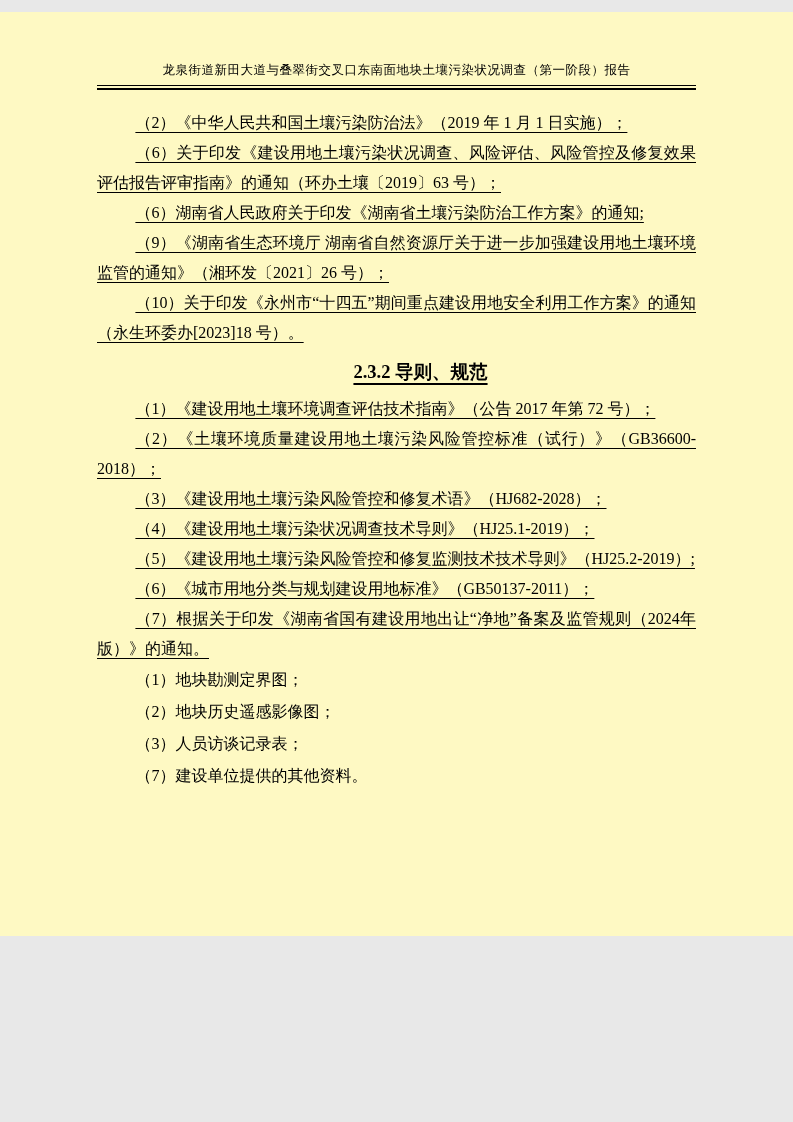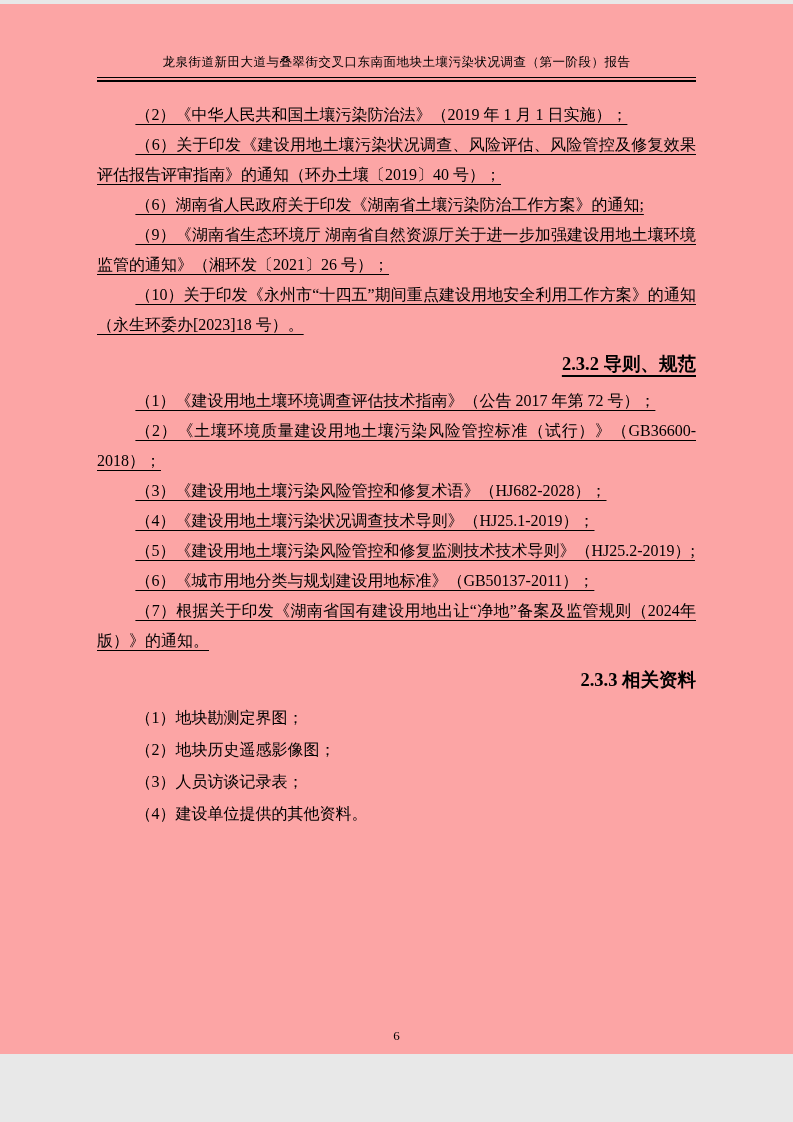--- a/index.html
+++ b/index.html
@@ -1,20 +1,20 @@
 <!DOCTYPE html>
 <html lang="zh"><head>
 <meta charset="utf-8">
 <style>
   html,body { margin:0; padding:0; background:#e8e8e8; }
   .page {
     position:relative;
-    width:793px; height:1050px;
-    margin:4px auto;
-    background:#fca5a5;
+    width:793px; height:924px;
+    margin:12px auto;
+    background:#fef9c3;
     color:#000000;
     box-sizing:border-box;
     padding:50px 97px 0 97px;
     font-family:"Liberation Serif","DejaVu Serif",serif;
     overflow:hidden;
   }
   
   .hdr-title{
     text-align:center;
     font-size:12.5px;
@@ -43,21 +43,21 @@
     text-decoration:underline;
     text-decoration-thickness:1px;
     text-underline-offset:4px;
   }
   h3.sec{
     font-size:18.5px;
     font-weight:bold;
     line-height:36px;
     margin:6px 0 4px 0;
     text-indent:48px;
-    text-align:right;
+    text-align:center;
   }
   h3.sec.u2{
     text-decoration:underline;
     text-decoration-thickness:1.5px;
     text-underline-offset:5px;
   }
   .mats p.para{ line-height:32px; }
   .page-num{
     position:absolute;
     left:0; right:0;
@@ -74,44 +74,43 @@
 
   <div>
     <div class="hdr-title">龙泉街道新田大道与叠翠街交叉口东南面地块土壤污染状况调查（第一阶段）报告</div>
     <div class="hdr-rule"></div>
   </div>
 
   <div class="content">
 
     <div>
       <p class="para u">（2）《中华人民共和国土壤污染防治法》（2019 年 1 月 1 日实施）；</p>
-      <p class="para u">（6）关于印发《建设用地土壤污染状况调查、风险评估、风险管控及修复效果评估报告评审指南》的通知（环办土壤〔2019〕40 号）；</p>
+      <p class="para u">（6）关于印发《建设用地土壤污染状况调查、风险评估、风险管控及修复效果评估报告评审指南》的通知（环办土壤〔2019〕63 号）；</p>
       <p class="para u">（6）湖南省人民政府关于印发《湖南省土壤污染防治工作方案》的通知;</p>
       <p class="para u">（9）《湖南省生态环境厅 湖南省自然资源厅关于进一步加强建设用地土壤环境监管的通知》（湘环发〔2021〕26 号）；</p>
       <p class="para u">（10）关于印发《永州市“十四五”期间重点建设用地安全利用工作方案》的通知（永生环委办[2023]18 号）。</p>
     </div>
 
     <h3 class="sec u2">2.3.2 导则、规范</h3>
 
     <div>
       <p class="para u">（1）《建设用地土壤环境调查评估技术指南》（公告 2017 年第 72 号）；</p>
       <p class="para u">（2）《土壤环境质量建设用地土壤污染风险管控标准（试行）》（GB36600-2018）；</p>
       <p class="para u">（3）《建设用地土壤污染风险管控和修复术语》（HJ682-2028）；</p>
       <p class="para u">（4）《建设用地土壤污染状况调查技术导则》（HJ25.1-2019）；</p>
       <p class="para u">（5）《建设用地土壤污染风险管控和修复监测技术技术导则》（HJ25.2-2019）;</p>
       <p class="para u">（6）《城市用地分类与规划建设用地标准》（GB50137-2011）；</p>
       <p class="para u">（7）根据关于印发《湖南省国有建设用地出让“净地”备案及监管规则（2024年版）》的通知。</p>
     </div>
 
-    <h3 class="sec">2.3.3 相关资料</h3>
 
     <div class="mats">
       <p class="para">（1）地块勘测定界图；</p>
       <p class="para">（2）地块历史遥感影像图；</p>
       <p class="para">（3）人员访谈记录表；</p>
-      <p class="para">（4）建设单位提供的其他资料。</p>
+      <p class="para">（7）建设单位提供的其他资料。</p>
     </div>
 
   </div>
 
   <div class="page-num">6</div>
 
 </div>
 
 </body></html>

